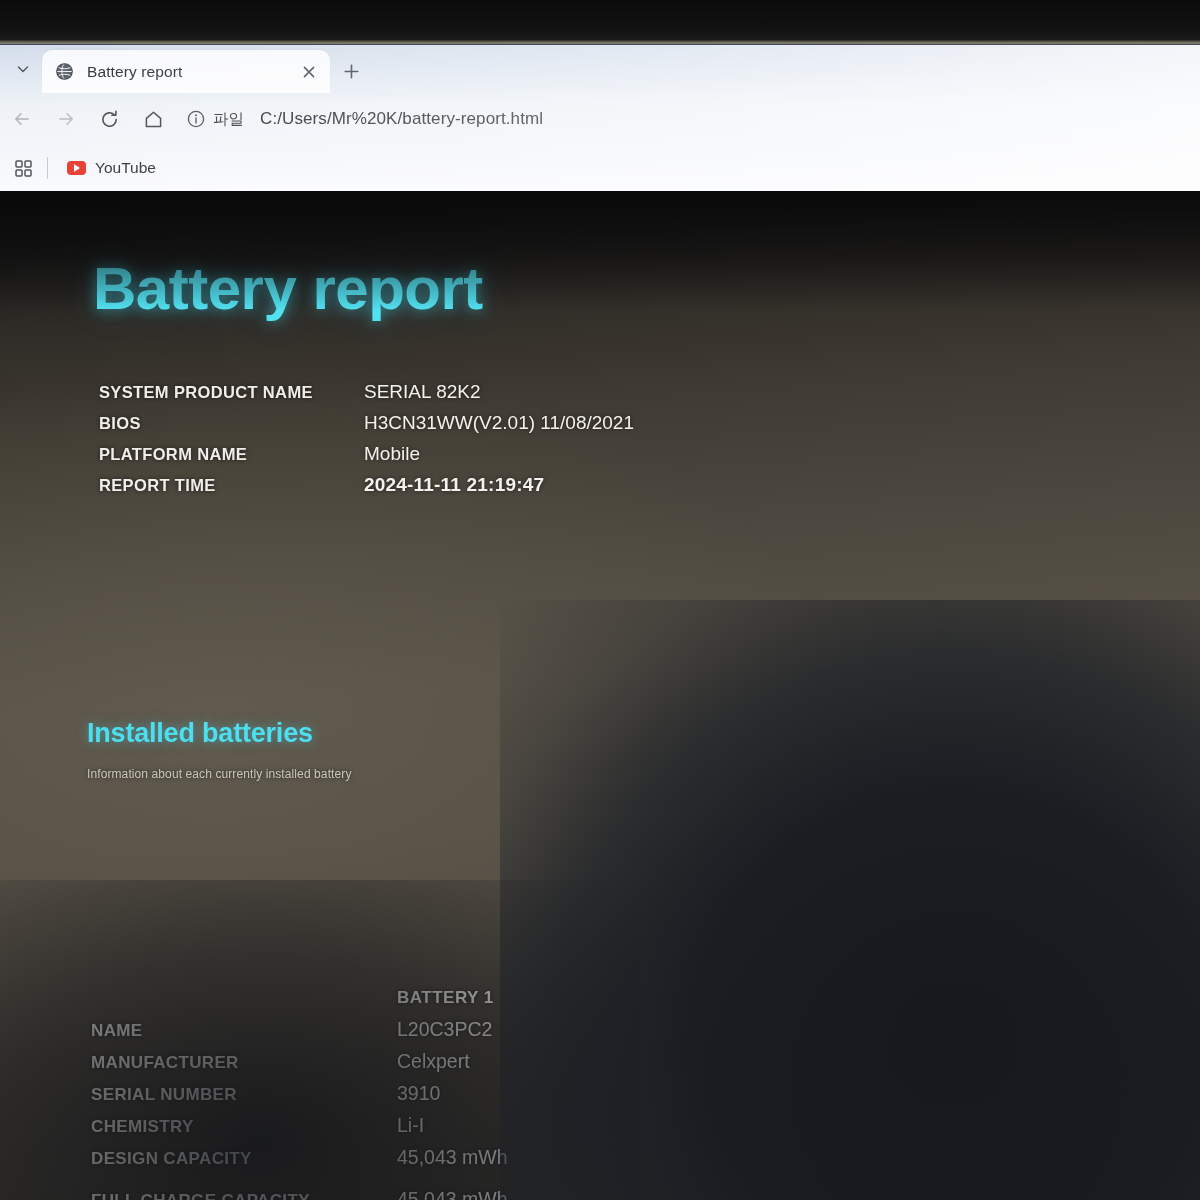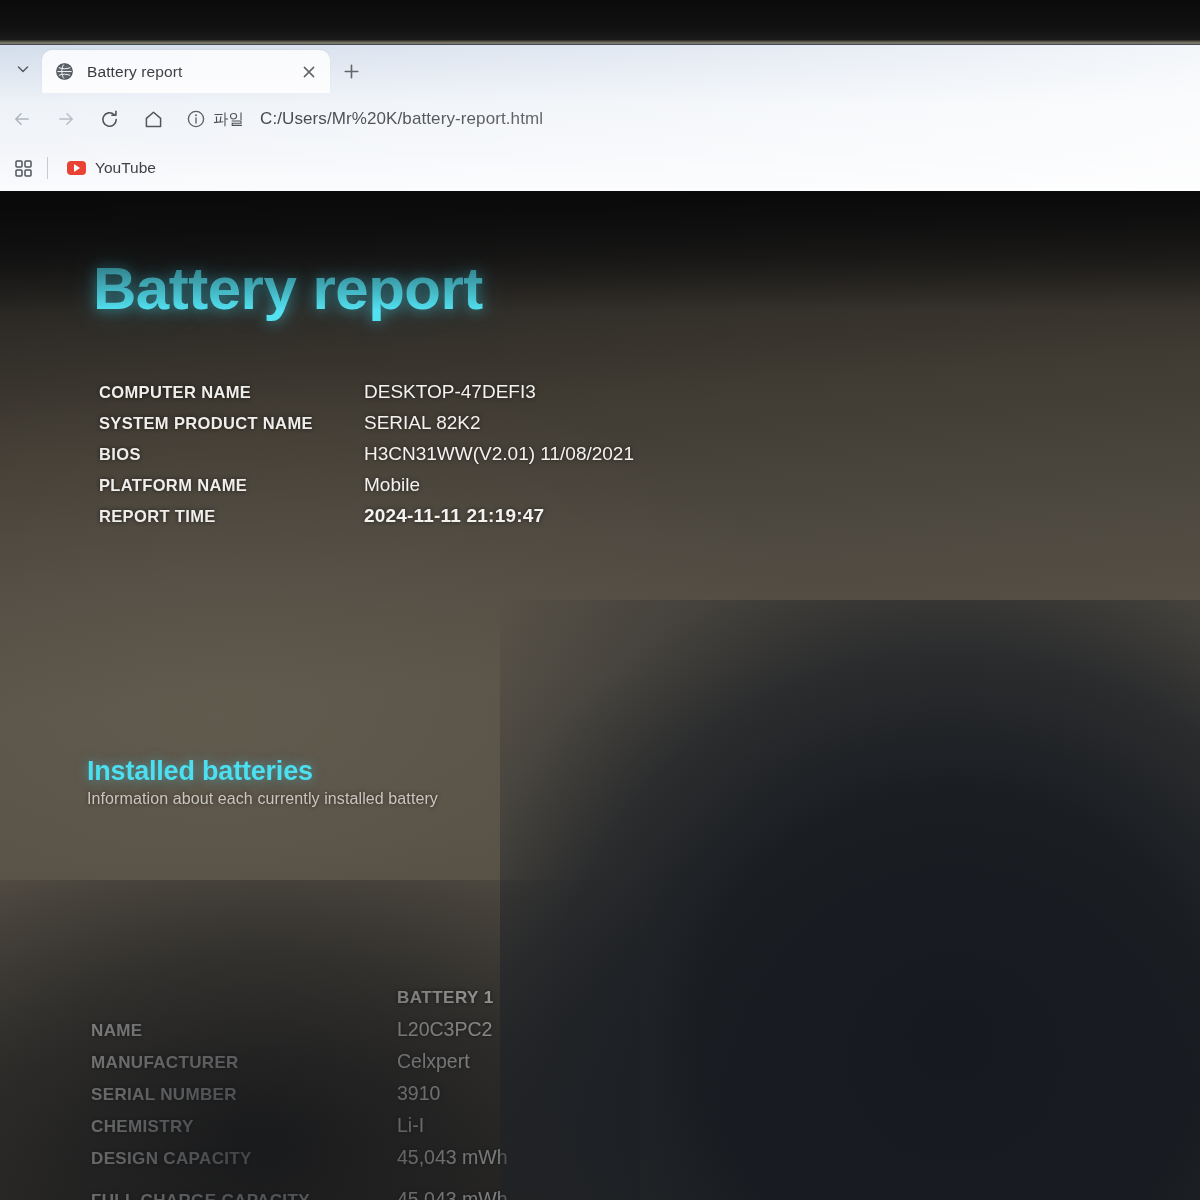--- a/index.html
+++ b/index.html
@@ -137,24 +137,23 @@
     font-size:19px; color:#f4f2ee; white-space:nowrap;
     text-shadow:0 0 4px rgba(0,0,0,.6);
   }
   .row .v.bold { font-weight:700; letter-spacing:.2px; }
 
   
   .sec-installed { position:absolute; left:87px; top:527px; }
   h2.sec-title {
     font-size:27px; font-weight:700; color:#4cdff0; letter-spacing:-.2px;
     text-shadow:0 0 12px rgba(70,220,245,.5);
-    margin-top:38px;
   }
   .sec-sub {
-    font-size:16px; color:#c9c6bf; margin-top:3px; letter-spacing:.1px;
+    font-size:12px; color:#c9c6bf; margin-top:18px; letter-spacing:.1px;
     text-shadow:0 0 4px rgba(0,0,0,.55);
   }
 
   .battable { position:absolute; left:91px; top:797px; }
   .batrow { display:flex; align-items:baseline; height:32px; }
   .batrow.gap { margin-top:10px; }
   .batrow .k {
     width:306px; flex:0 0 306px;
     font-size:17px; font-weight:700; color:#f2f0ec; letter-spacing:.35px;
     text-shadow:0 0 4px rgba(0,0,0,.65);
@@ -282,24 +281,20 @@
 </div>
 
 <div class="viewport">
   <div class="page">
 
     <h1 class="report-title">Battery report</h1>
 
     <div class="sysinfo">
 
       <div class="row">
-        <div class="k">COMPUTER NAME</div>
-        <div class="v">DESKTOP-47DEFI3</div>
-      </div>
-      <div class="row">
         <div class="k">SYSTEM PRODUCT NAME</div>
         <div class="v">SERIAL 82K2</div>
       </div>
       <div class="row">
         <div class="k">BIOS</div>
         <div class="v">H3CN31WW(V2.01) 11/08/2021</div>
       </div>
       <div class="row">
         <div class="k">PLATFORM NAME</div>
         <div class="v">Mobile</div>

